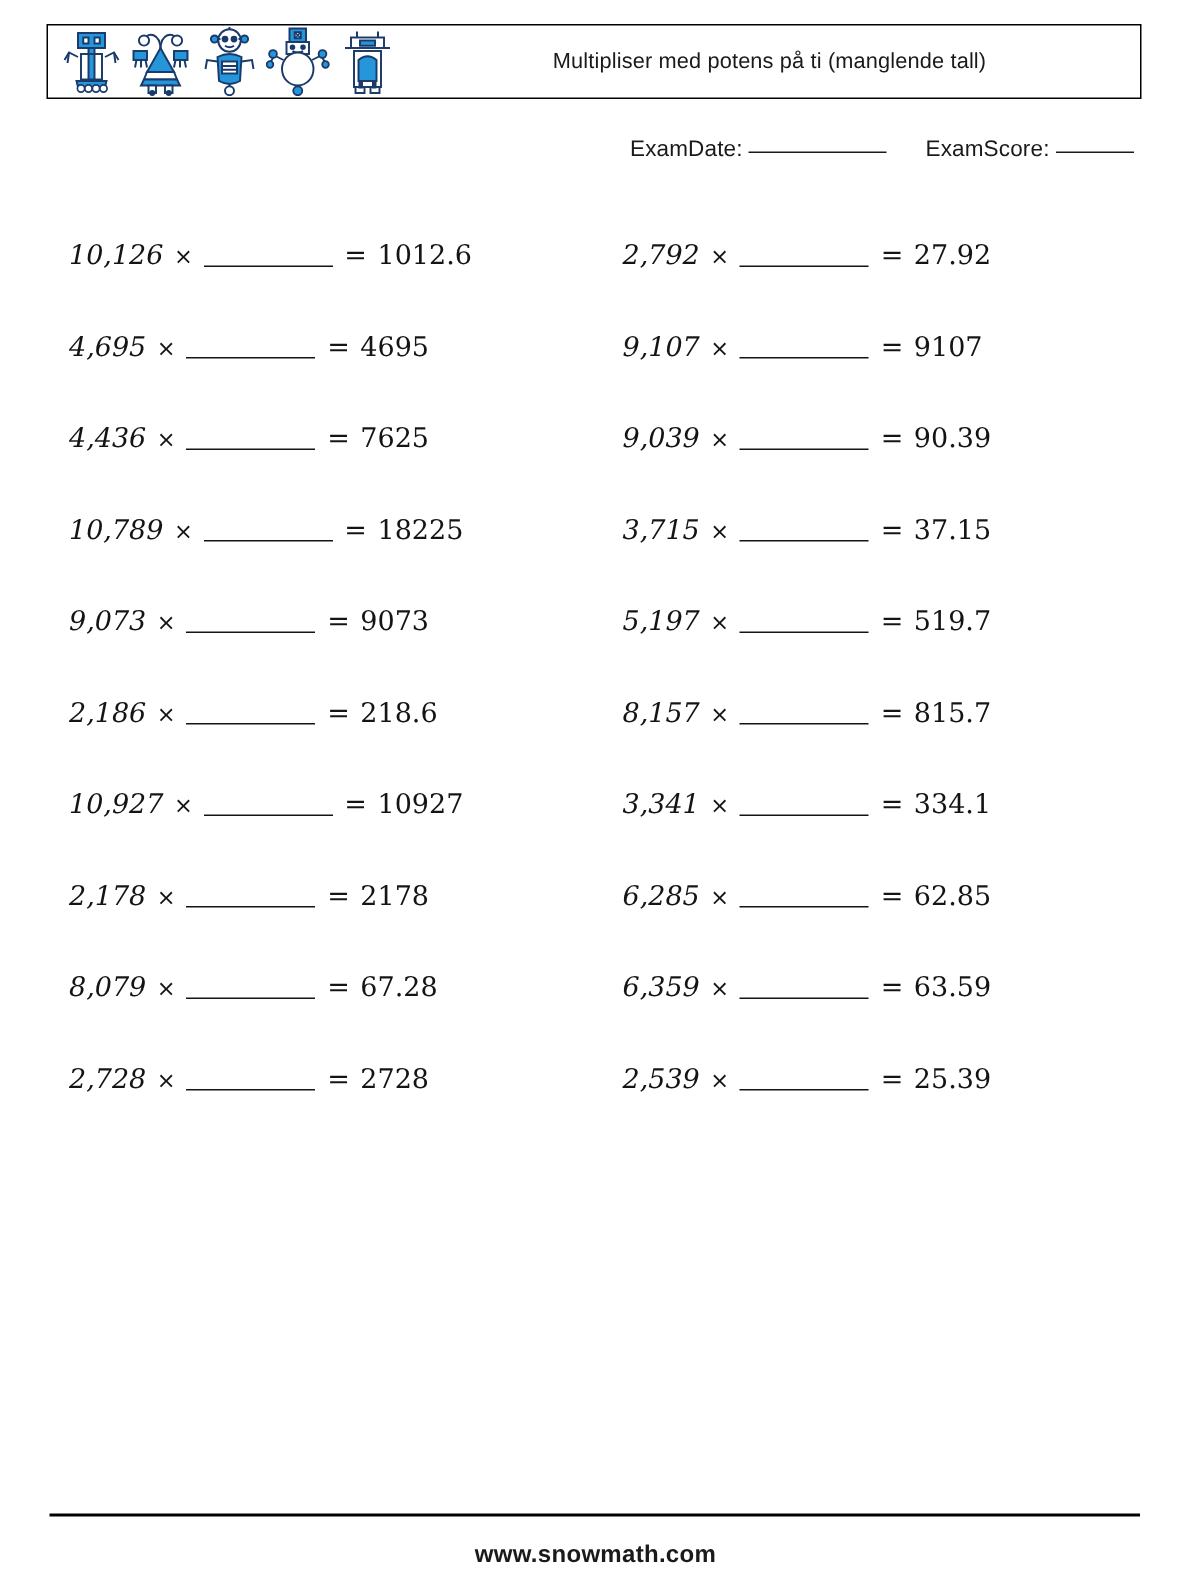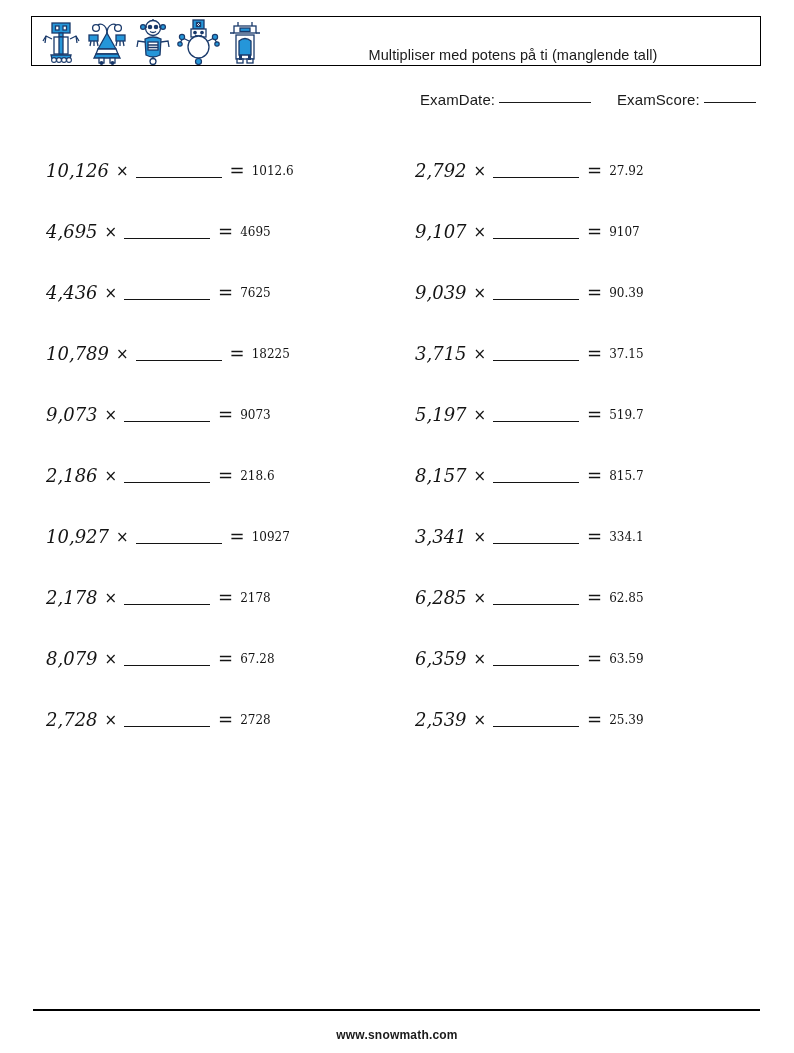--- a/index.html
+++ b/index.html
@@ -20,21 +20,21 @@
   
   .header-box {
     position: absolute;
     left: 31px;
     top: 16px;
     width: 730px;
     height: 50px;
     border: 1px solid #000000;
     box-sizing: border-box;
     display: flex;
-    align-items: flex-end;
+    align-items: center;
   }
   .logo-strip {
     width: 242px;
     display: flex;
     align-items: center;
     gap: 2px;
     padding-left: 7px;
     box-sizing: border-box;
   }
   .robot {
@@ -127,38 +127,38 @@
     height: 13px;
     margin: 0 8px 0 0;
   }
   .eq {
     margin-right: 7px;
     font-family: "DejaVu Serif", serif;
     font-size: 18px;
   }
   .result {
     font-family: "DejaVu Serif", serif;
-    font-size: 12px;
+    font-size: 18px;
   }
 
   
   .footer-rule {
     position: absolute;
     left: 33px;
     top: 1009px;
     width: 727px;
     border-top: 2px solid #000000;
   }
   .footer-text {
     position: absolute;
     left: 0;
     top: 1028px;
     width: 794px;
     text-align: center;
-    font-size: 12px;
+    font-size: 16px;
     font-weight: bold;
     color: #1a1a1a;
     letter-spacing: 0.2px;
   }
 </style>
 </head>
 <body>
 
 <div class="header-box">
 

